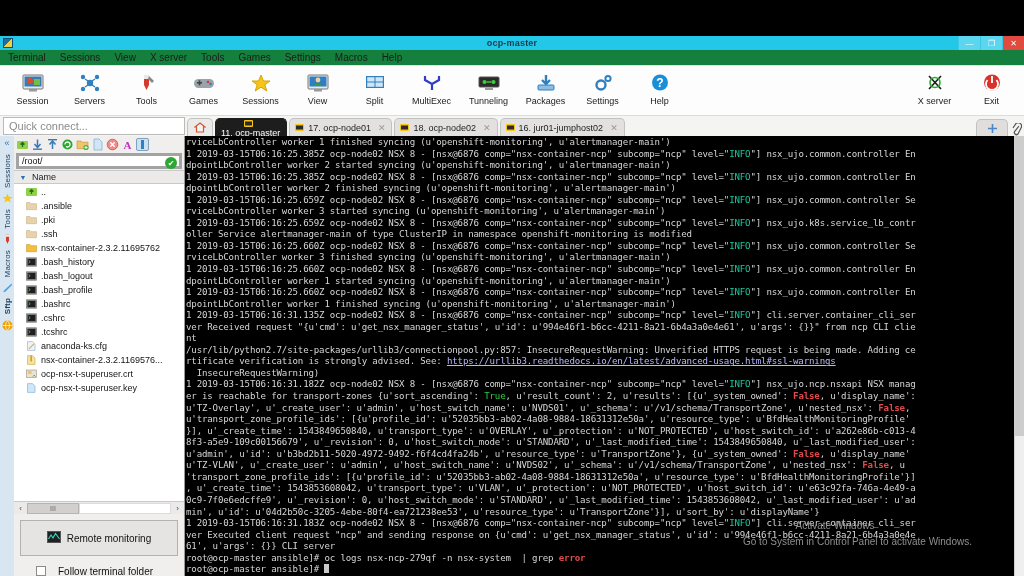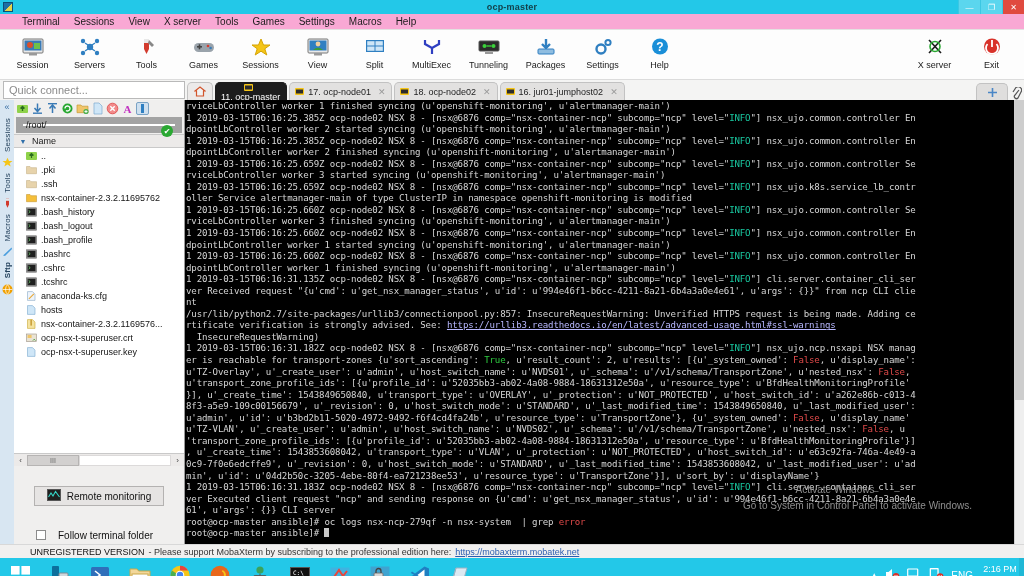--- a/index.html
+++ b/index.html
@@ -5,32 +5,32 @@
   * { box-sizing: border-box; margin:0; padding:0; }
   html,body { width:1024px; height:576px; overflow:hidden; }
   body {
     font-family: "Liberation Sans", sans-serif;
     font-size: 11px;
     background:#000;
   }
   
   #titlebar{
     height:14px; background:#23c8e8; position:relative;
-    display:flex; align-items:center; justify-content:center;
+    display:flex; align-items:center; justify-content:center;margin-top:36px;
   }
   #titlebar .title{ color:#13404a; font-size:9px; font-weight:bold; letter-spacing:.2px;}
   #titlebar .tb-icon{position:absolute;left:3px;top:2px;width:10px;height:10px;
     background:linear-gradient(135deg,#1d6fa5 50%,#e8d24a 50%);border:1px solid #0c4f77;}
   #winbtns{position:absolute;right:0;top:0;display:flex;height:14px;}
   #winbtns div{width:22px;height:14px;display:flex;align-items:center;justify-content:center;
     font-size:8px;color:#fff;background:#5bd6ee;border-left:1px solid #3cc7e3;}
   #winbtns div.close{background:#e04a3f;}
   
-  #menubar{height:16px;background:#f9a8d4;display:flex;align-items:center;
-    padding-left:15px;border-bottom:1px solid #e3e2e1;}
+  #menubar{height:16px;background:#15803d;display:flex;align-items:center;
+    padding-left:1px;border-bottom:1px solid #e3e2e1;}
   #menubar span{font-size:10px;color:#1b1b1b;padding:1px 7px;}
   
   #toolbar{height:50px;background:#fdfdfd;display:flex;align-items:flex-start;
     padding:2px 0 0 4px;position:relative;border-bottom:1px solid #dcdcdc;}
   .tbitem{width:57px;display:flex;flex-direction:column;align-items:center;
     justify-content:flex-start;padding-top:3px;}
   .tbitem .glyph{height:24px;display:flex;align-items:center;justify-content:center;}
   .tbitem .lbl{font-size:9px;color:#1b1b1b;margin-top:1px;white-space:nowrap;}
   #tbright{position:absolute;right:4px;top:2px;display:flex;}
   
@@ -55,47 +55,47 @@
   #main{display:flex;height:444px;}
   #vtabs{width:14px;background:#d8e6f2;display:flex;flex-direction:column;align-items:center;
     padding-top:2px;}
   .vtab{writing-mode:vertical-rl;transform:rotate(180deg);font-size:8px;color:#23415c;
     margin:4px 0;letter-spacing:.2px;}
   .vicon{width:11px;height:11px;margin:1px 0;}
   #sftppane{width:171px;background:#f0efee;display:flex;flex-direction:column;
     border-right:1px solid #9a9a9a;}
   #sftptools{height:16px;display:flex;align-items:center;background:#f0efee;padding-left:2px;gap:2px;}
   .sfico{width:13px;height:13px;border-radius:2px;display:inline-block;}
-  #pathbar{height:16px;margin:1px 2px;background:#fff;border:7px solid #a3a3a3;
+  #pathbar{height:16px;margin:1px 2px;background:#fff;border:3px solid #a3a3a3;
     display:flex;align-items:center;padding-left:3px;font-size:9px;color:#111;position:relative;}
   #pathbar .ok{position:absolute;right:2px;top:1px;width:12px;height:12px;border-radius:50%;
     background:#2aa832;color:#fff;font-size:8px;display:flex;align-items:center;justify-content:center;}
   #filehdr{height:14px;background:#eceae9;border-top:1px solid #c9c9c9;border-bottom:1px solid #c9c9c9;
     display:flex;align-items:center;font-size:9px;color:#222;}
   #filehdr .sortmark{width:18px;text-align:center;color:#2f6faa;font-size:7px;}
   #filelist{flex:1;background:#fff;overflow:hidden;padding-top:1px;}
   .frow{height:14px;display:flex;align-items:center;padding-left:12px;font-size:9px;color:#151515;}
   .fico{width:11px;height:10px;margin-right:4px;display:inline-block;flex:none;}
   #hscroll{height:13px;background:#eceae9;border-top:1px solid #c9c9c9;display:flex;align-items:center;}
   #hscroll .arr{width:13px;text-align:center;font-size:8px;color:#444;}
   #hscroll .thumb{width:52px;height:11px;background:#d2d0cf;border:1px solid #b6b4b3;
     text-align:center;font-size:7px;color:#666;line-height:9px;}
   #hscroll .track{flex:1;height:11px;background:#fff;border:1px solid #dcdada;}
-  #remotemon{height:20px;margin:20px;background:#e6e4e3;border:1px solid #b4b2b1;
+  #remotemon{height:36px;margin:6px;background:#e6e4e3;border:1px solid #b4b2b1;
     display:flex;align-items:center;justify-content:center;gap:6px;font-size:10px;color:#111;}
   #followrow{height:18px;display:flex;align-items:center;padding-left:22px;gap:12px;font-size:10px;color:#111;}
   #followrow .cb{width:10px;height:10px;border:1px solid #8b8b8b;background:#fff;}
   
   #termwrap{flex:1;background:#000;position:relative;overflow:hidden;}
   #term{font-family:"DejaVu Sans Mono","Liberation Mono",monospace;
     font-size:9.1px;line-height:11.55px;color:#cfcfcf;white-space:pre;
     padding:1px 16px 0 1px;letter-spacing:-0.15px;}
   #term .t{color:#d6d6d6;}
   #term .g{color:#19c8a0;}
-  #term .r{color:#e04a4a;}
+  #term .r{color:#e04a4a;font-weight:bold;}
   #term .gr{color:#2ecc40;}
   #term .lnk{color:#b8b8ff;text-decoration:underline;}
   #term .cursor{display:inline-block;width:5px;height:9px;background:#c8c8c8;vertical-align:-1px;}
   #termscroll{position:absolute;right:0;top:0;width:10px;height:100%;background:#efefef;
     border-left:1px solid #cfcfcf;}
   #termscroll .tb{position:absolute;top:0;left:0;width:9px;height:300px;background:#cdcdcd;}
   #watermark{position:absolute;right:52px;bottom:32px;text-align:center;color:#8f8f8f;pointer-events:none;}
   #watermark .w1{font-size:10px;line-height:18px;}
   #watermark .w2{font-size:10px;line-height:13px;margin-left:45px;}
   
@@ -463,20 +463,26 @@
         <span class="fico"><svg width="11" height="10" viewBox="0 0 11 10">
               <rect x="0" y="1" width="11" height="8" rx="1" fill="#8fd24a"></rect>
               <path d="M5.5 7 L5.5 3 M3.5 4.5 L5.5 2.5 L7.5 4.5" stroke="#2a6b1d" stroke-width="1.2" fill="none"></path>
             </svg></span>
         <span>..</span>
       </div>
       <div class="frow">
         <span class="fico"><svg width="11" height="10" viewBox="0 0 11 10">
               <path d="M0.5 1.5 h3.5 l1 1.2 h5.5 v6 h-10 Z" fill="#e7d3ab" stroke="#c8b48a" stroke-width="0.6"></path>
             </svg></span>
+        <span>.ansible</span>
+      </div>
+      <div class="frow">
+        <span class="fico"><svg width="11" height="10" viewBox="0 0 11 10">
+              <path d="M0.5 1.5 h3.5 l1 1.2 h5.5 v6 h-10 Z" fill="#e7d3ab" stroke="#c8b48a" stroke-width="0.6"></path>
+            </svg></span>
         <span>.pki</span>
       </div>
       <div class="frow">
         <span class="fico"><svg width="11" height="10" viewBox="0 0 11 10">
               <path d="M0.5 1.5 h3.5 l1 1.2 h5.5 v6 h-10 Z" fill="#e7d3ab" stroke="#c8b48a" stroke-width="0.6"></path>
             </svg></span>
         <span>.ssh</span>
       </div>
       <div class="frow">
         <span class="fico"><svg width="11" height="10" viewBox="0 0 11 10">
@@ -531,26 +537,20 @@
               <path d="M2.6 3.3 l1.6 1.4 l-1.6 1.4" stroke="#6ed06e" stroke-width="0.8" fill="none"></path>
             </svg></span>
         <span>.tcshrc</span>
       </div>
       <div class="frow">
         <span class="fico"><svg width="11" height="10" viewBox="0 0 11 10">
               <path d="M1.5 0.6 h5 l2.5 2.5 v6.3 h-7.5 Z" fill="#eef4fb" stroke="#8aa9c6" stroke-width="0.6"></path>
               <path d="M2.5 7.5 L7.5 2.5 L8.3 3.3 L3.3 8.3 Z" fill="#e8a93a"></path>
             </svg></span>
         <span>anaconda-ks.cfg</span>
-      </div>
-      <div class="frow">
-        <span class="fico"><svg width="11" height="10" viewBox="0 0 11 10">
-              <path d="M1.5 0.6 h5 l2.5 2.5 v6.3 h-7.5 Z" fill="#cfe6f7" stroke="#7ba9ce" stroke-width="0.6"></path>
-            </svg></span>
-        <span>hosts</span>
       </div>
       <div class="frow">
         <span class="fico"><svg width="11" height="10" viewBox="0 0 11 10">
               <path d="M1.5 0.6 h5 l2.5 2.5 v6.3 h-7.5 Z" fill="#f5e3a0" stroke="#c7a938" stroke-width="0.6"></path>
               <rect x="4.4" y="0.6" width="1.5" height="6" fill="#c79b35"></rect>
             </svg></span>
         <span>nsx-container-2.3.2.1169576...</span>
       </div>
       <div class="frow">
         <span class="fico"><svg width="11" height="10" viewBox="0 0 11 10">

